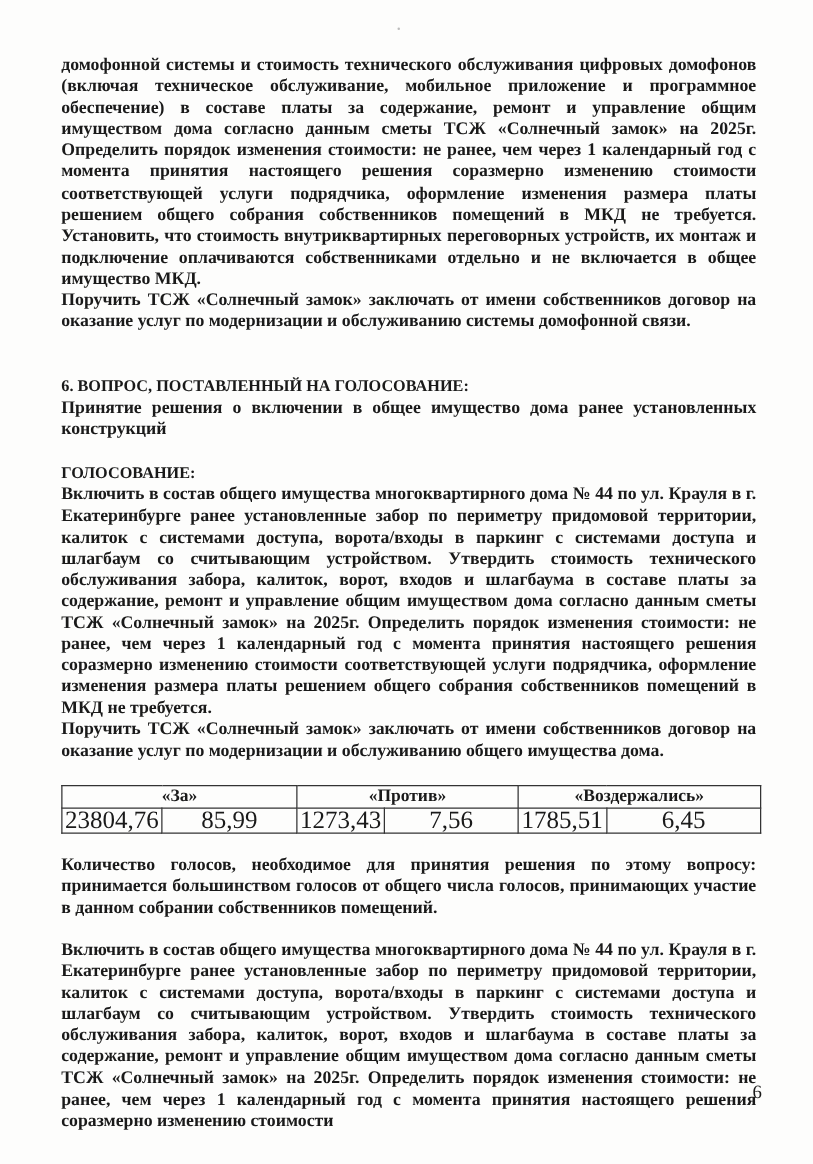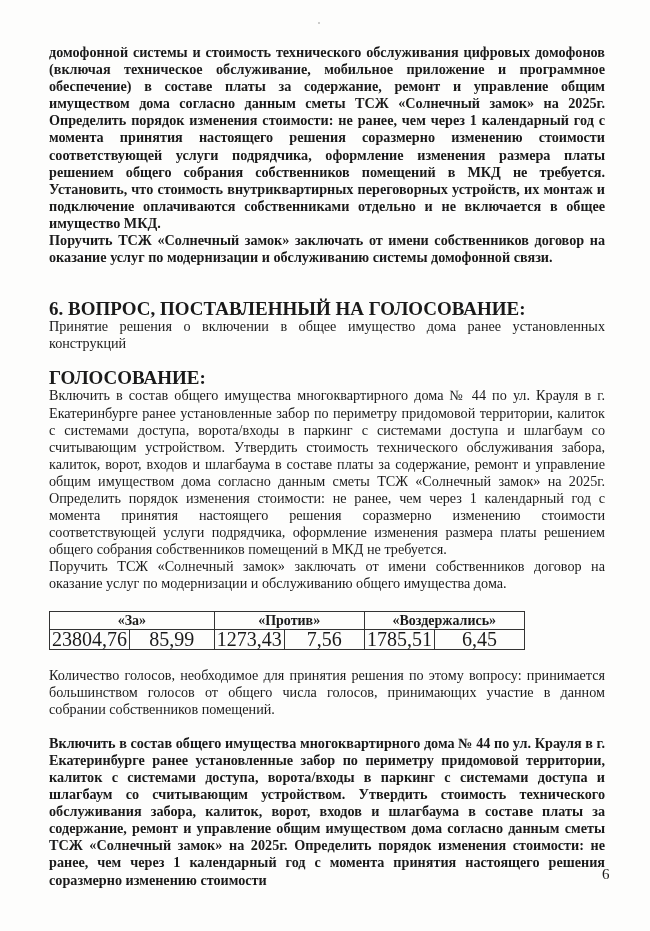--- a/index.html
+++ b/index.html
@@ -1,27 +1,27 @@
 <!DOCTYPE html>
 <html><head>
 <meta charset="utf-8">
 <style>
   html, body { margin:0; padding:0; }
   body {
     width:650px; height:931px; background:#fdfdfc; position:relative; overflow:hidden;
     font-family:"Liberation Serif", "DejaVu Serif", serif; color:#1a1a1a;
   }
   .page { position:absolute; left:49px; top:44px; width:556px; }
-  p { margin:0; font-size:14.2px; line-height:17.1px; text-align:justify; }
+  p { margin:0; font-size:14.2px; line-height:17.1px; text-align:justify;font-weight:bold; }
   .bold { font-weight:bold; }
   .gap-lg { height:34px; }
   .gap-md { height:17px; }
-  .heading { font-weight:bold; font-size:19px; line-height:18px; }
+  .heading { font-weight:bold; font-size:13px; line-height:18px; }
   table.votes {
-    border-collapse:collapse; width:476px; margin-top:1px; font-size:13px;
+    border-collapse:collapse; width:560px; margin-top:1px; font-size:13px;
   }
   table.votes td {
     border:1px solid #333; text-align:center; line-height:15px; padding:1px 2px; vertical-align:top;
   }
   table.votes tr.grp td { font-weight:bold; font-size:14px; }
   table.votes tr.vals td { font-size:20px; padding:2px 2px; }
   .page-number { position:absolute; left:602px; top:866px; font-size:15px; }
   .scan-speck { position:absolute; width:2px; height:2px; background:#bbb; border-radius:1px; }
 </style>
 </head>

